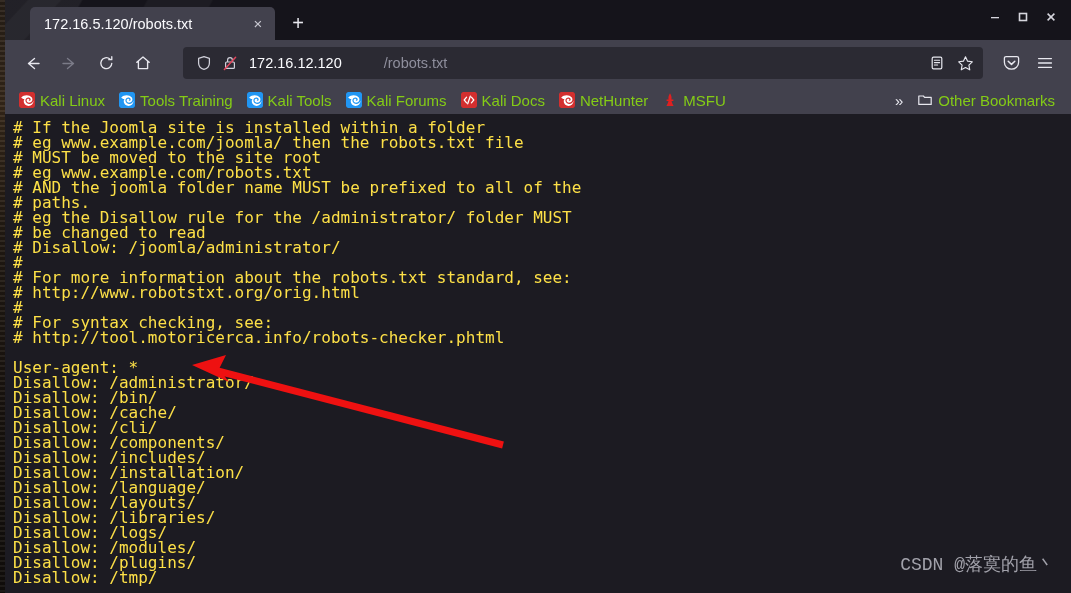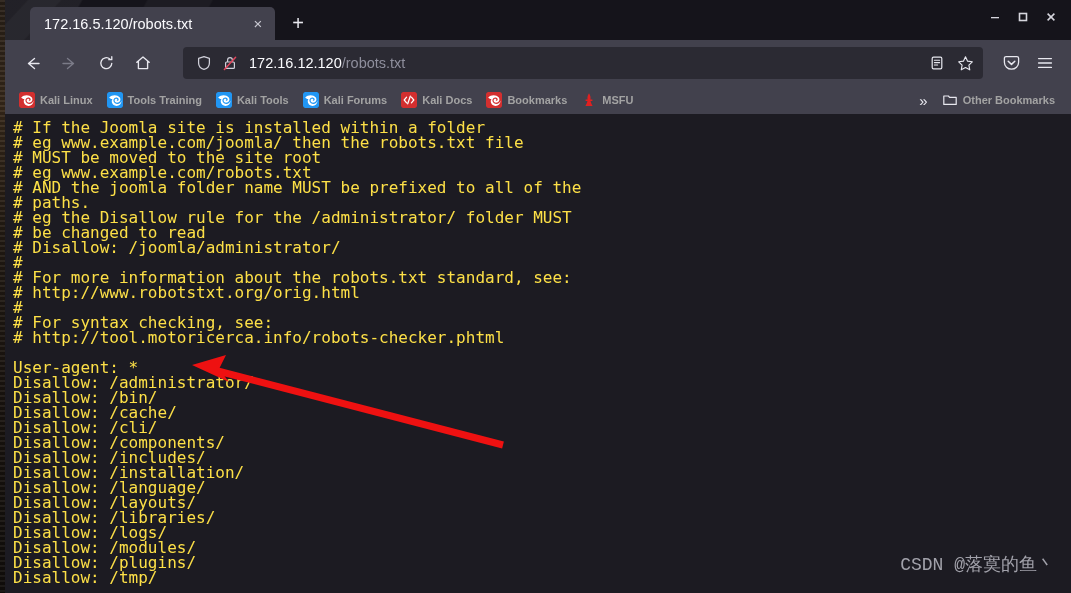--- a/index.html
+++ b/index.html
@@ -99,34 +99,34 @@
     flex: 1; height: 32px; margin: 0 10px 0 20px;
     background: #2b2a33; border-radius: 4px;
     display: flex; align-items: center;
     padding: 0 4px 0 8px;
   }
   .urlicon { width: 26px; height: 26px; display:flex; align-items:center; justify-content:center; flex:0 0 26px;}
   #url-text {
     flex: 1; margin-left: 6px;
     font-size: 14.5px; color: #fbfbfe; white-space: nowrap; overflow: hidden;
   }
-  #url-text .path { color: #8f8f9d; }
+  #url-text .path { color: #8f8f9d; margin-left: 42px; }
   .urlbtn { width: 28px; height: 28px; display:flex; align-items:center; justify-content:center; border-radius:4px; flex:0 0 28px;}
   .tbbtn { width: 32px; height: 32px; display:flex; align-items:center; justify-content:center; border-radius:4px; flex:0 0 32px; margin-left:2px;}
 
   
   #bookmarks {
     height: 28px; flex: 0 0 28px;
     background: #42414d;
     display: flex; align-items: center;
     padding: 0 8px;
     position: relative;
   }
   .bm { display: flex; align-items: center; height: 22px; padding: 0 6px; border-radius: 4px; margin-right: 2px; white-space: nowrap; }
-  .bm-label { color: #a3a3a3; font-size: 11px; margin-left: 5px; font-weight: bold; }
+  .bm-label { color: #84cc16; font-size: 15px; margin-left: 5px; }
   .bm-ico { width: 16px; height: 16px; flex: 0 0 16px; position: relative; display:block; }
 
   
   .ico-kali { border-radius: 2px; overflow: hidden; }
   .ico-kali svg { display:block; }
 
   #bm-overflow { color: #e8e8ef; font-size: 15px; padding: 0 8px; margin-left: auto; }
   #bm-other { display: flex; align-items: center; padding: 0 6px; }
 
   
@@ -304,21 +304,21 @@
       <span class="bm-label">Kali Docs</span>
     </div>
 
     <div class="bm">
       <span class="bm-ico ico-kali">
         <svg width="16" height="16" viewBox="0 0 16 16">
           <rect width="16" height="16" rx="2" fill="#d32f2f"></rect>
           <path d="M2.2 5.5 C5 2.2 10.5 2.6 12.6 5.2 C14.3 7.3 13.2 10 11 10.6 C9.2 11.1 7.4 10 7.6 8.3 C7.8 7 9.2 6.5 10 7.1 C10.6 7.6 10.4 8.6 9.6 8.6 C10.9 9.3 12 8.1 11.6 7 C11.1 5.6 9 5.1 7.6 6.1 C5.9 7.3 6 10 8 11.3 C10.5 13 14 11.6 14.4 8.5 C14.8 12.4 11 14.8 7.8 13.6 C5 12.6 4 9.4 5.4 7.1 C3.8 7 2.7 6.4 2.2 5.5 Z" fill="#ffffff"></path>
         </svg>
       </span>
-      <span class="bm-label">Bookmarks</span>
+      <span class="bm-label">NetHunter</span>
     </div>
 
 
     <div class="bm">
       <span class="bm-ico">
         <svg width="16" height="16" viewBox="0 0 16 16">
           <path d="M8 1.2 C6.5 3.4 6.2 5.6 6.6 7.4 L4.6 7.4 L4.6 9 L6.5 9 C6.1 10.6 5.4 12.2 4.4 14.1 L11.6 14.1 C10.6 12.2 9.9 10.6 9.5 9 L11.4 9 L11.4 7.4 L9.4 7.4 C9.8 5.6 9.5 3.4 8 1.2 Z" fill="#e02020"></path>
         </svg>
       </span>
       <span class="bm-label">MSFU</span>

